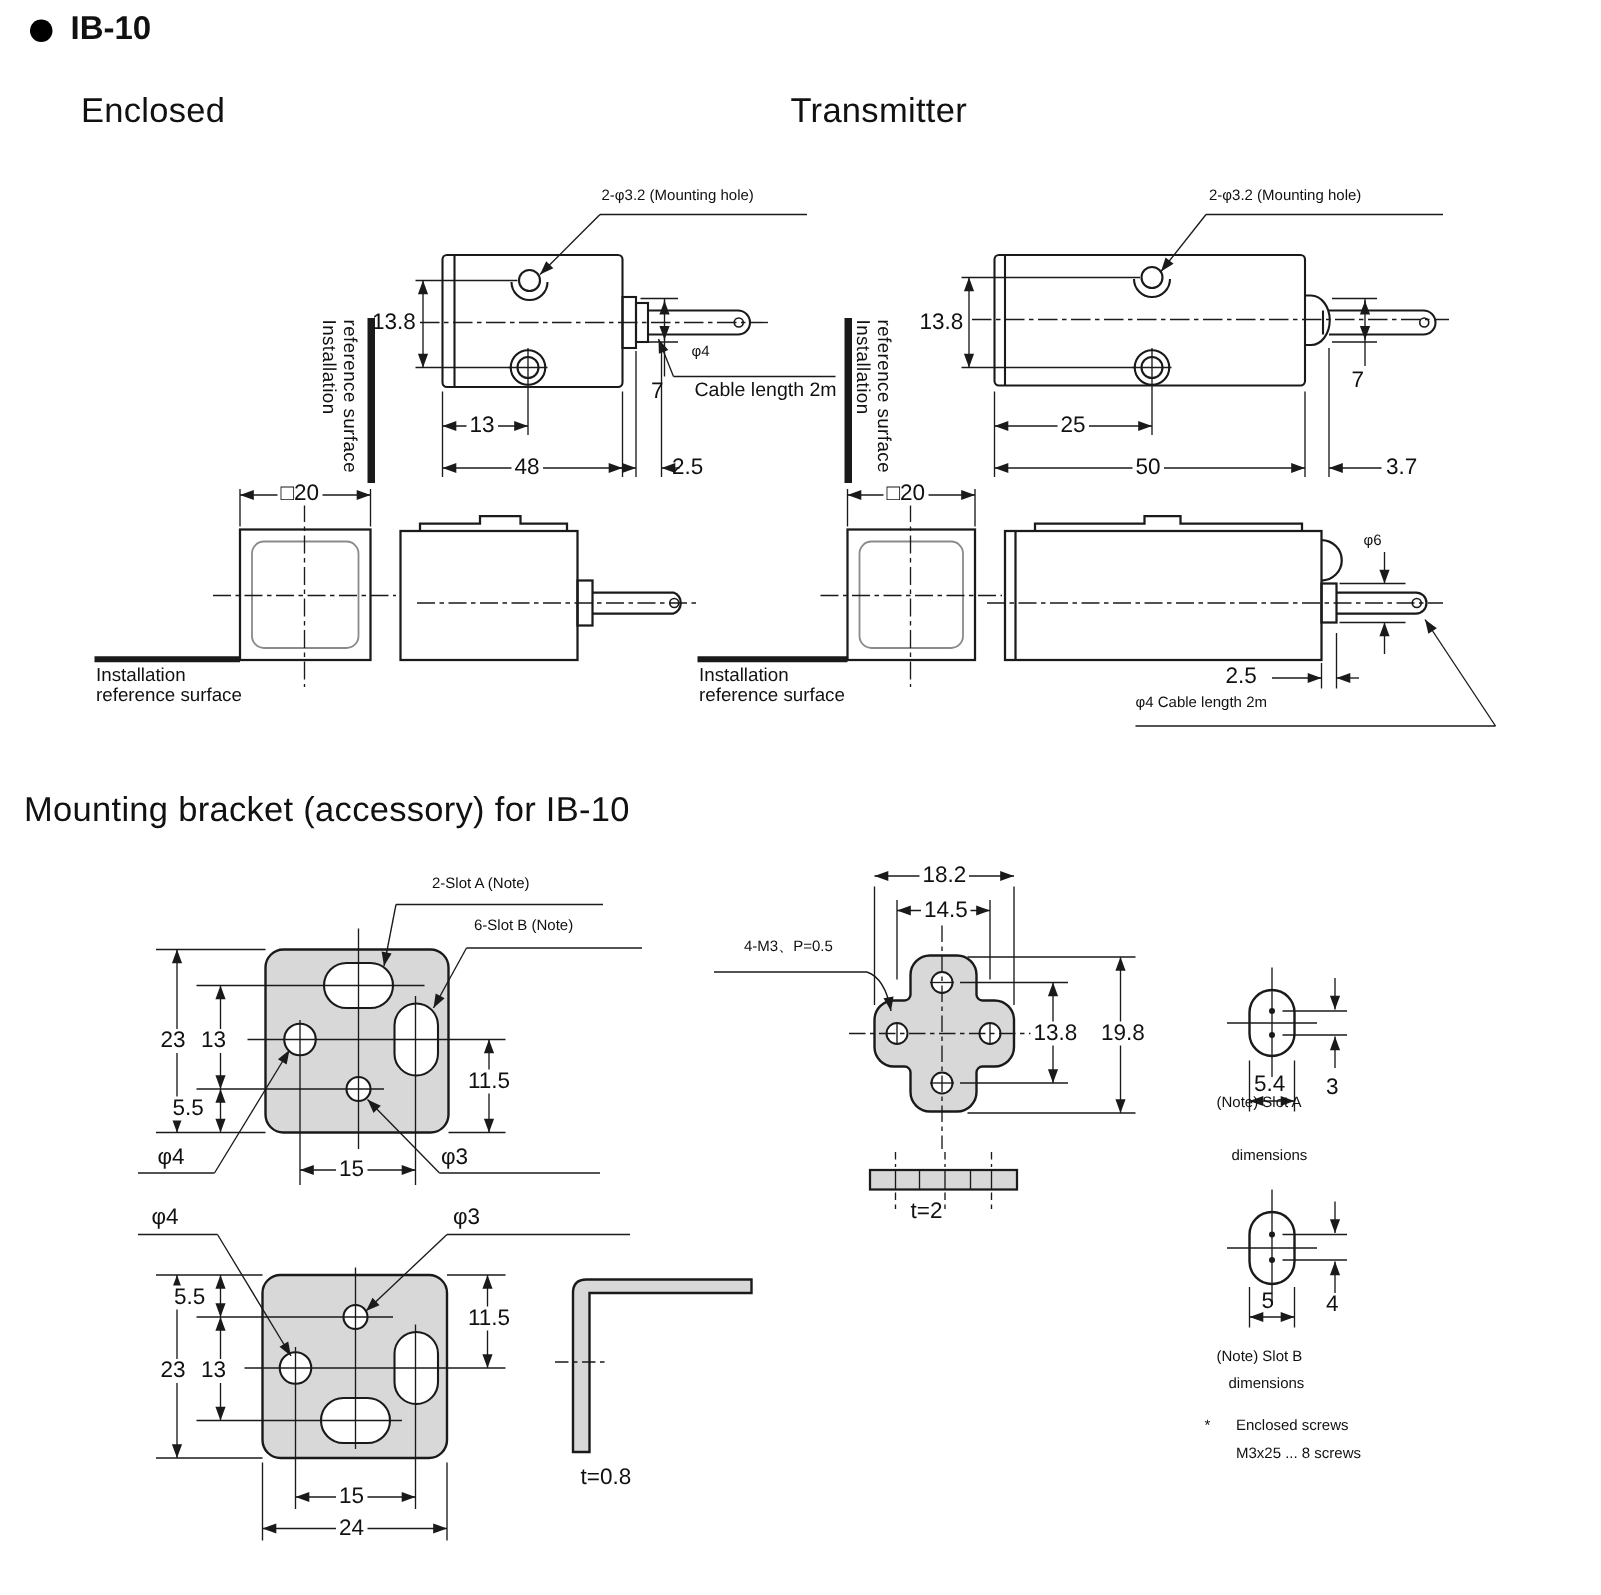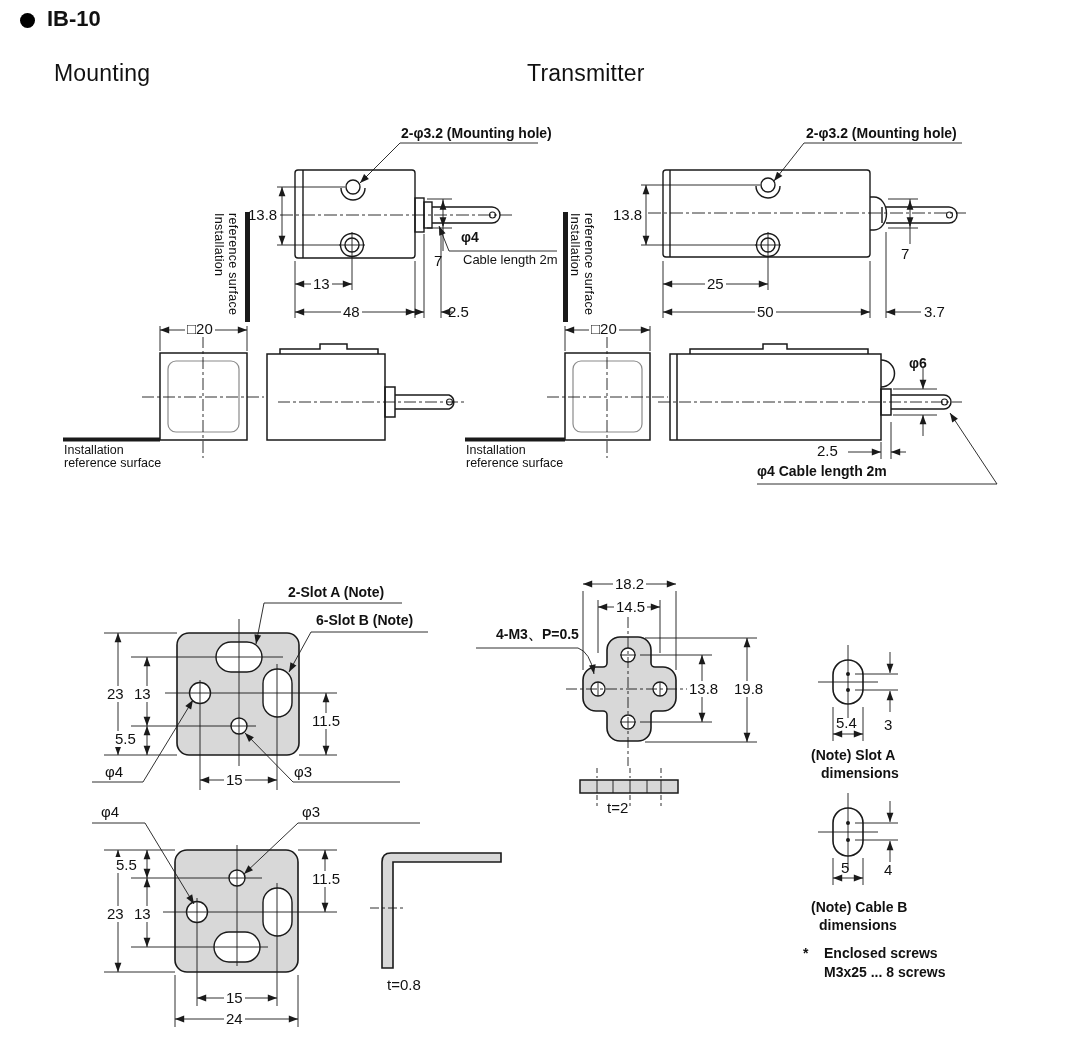--- a/index.html
+++ b/index.html
@@ -2,21 +2,21 @@
 <html><head>
 <meta charset="utf-8">
 <style>
   html,body{margin:0;padding:0;background:#fff;}
   #stage{position:relative;width:1067px;height:1063px;background:#ffffff;overflow:hidden;
          font-family:"Liberation Sans",sans-serif;color:#111;}
   #art{position:absolute;left:0;top:0;z-index:1;}
   .lbl{position:absolute;z-index:2;font:15px "Liberation Sans",sans-serif;color:#111;
        white-space:nowrap;line-height:1.05;}
   .wbg{background:#fff;padding:0 2px;}
-  .s14{font-size:14px;font-weight:bold;}
+  .s14{font-size:10px;}
   .s13{font-size:13px;text-align:right;}
   .s12{font-size:12.5px;}
   .vtext{position:absolute;z-index:2;writing-mode:vertical-lr;font:12.5px "Liberation Sans",sans-serif;
          color:#111;white-space:nowrap;letter-spacing:.3px;}
   .h-product{position:absolute;z-index:2;font:bold 22px "Liberation Sans",sans-serif;}
   .h-sec{position:absolute;z-index:2;font:23px "Liberation Sans",sans-serif;letter-spacing:.2px;}
   .bullet{position:absolute;z-index:2;left:20px;top:13px;width:15px;height:15px;
           border-radius:50%;background:#000;}
 </style>
 </head>
@@ -316,22 +316,23 @@
       <line x1="890" y1="801" x2="890" y2="822" marker-end="url(#ah)"></line>
       <line x1="890" y1="862" x2="890" y2="841" marker-end="url(#ah)"></line>
     </g>
     <circle cx="848" cy="823" r="2" fill="#1a1a1a" stroke="none"></circle>
     <circle cx="848" cy="840" r="2" fill="#1a1a1a" stroke="none"></circle>
   </g>
 </svg>
 
 <div class="bullet"></div>
 <div class="h-product" style="left:47px;top:6px">IB-10</div>
-<div class="h-sec" style="left:54px;top:60px">Mounting</div>
+<div class="h-sec" style="left:54px;top:60px">Enclosed</div>
 <div class="h-sec" style="left:527px;top:60px">Transmitter</div>
+<div class="h-sec" style="left:16px;top:526px">Mounting bracket (accessory) for IB-10</div>
 
 <span class="lbl s14" style="left:401px;top:126px">2-φ3.2 (Mounting hole)</span>
 <span class="lbl" style="left:248px;top:207px">13.8</span>
 <span class="lbl wbg" style="left:311px;top:276px">13</span>
 <span class="lbl wbg" style="left:341px;top:304px">48</span>
 <span class="lbl" style="left:448px;top:304px">2.5</span>
 <span class="lbl" style="left:434px;top:253px">7</span>
 <span class="lbl s14" style="left:461px;top:230px">φ4</span>
 <span class="lbl s13" style="left:463px;top:253px">Cable length 2m</span>
 <span class="lbl wbg" style="left:185px;top:321px">□20</span>
@@ -377,25 +378,25 @@
 
 <span class="lbl wbg" style="left:613px;top:576px">18.2</span>
 <span class="lbl wbg" style="left:614px;top:599px">14.5</span>
 <span class="lbl s14" style="left:496px;top:627px">4-M3、P=0.5</span>
 <span class="lbl wbg" style="left:687px;top:681px">13.8</span>
 <span class="lbl wbg" style="left:732px;top:681px">19.8</span>
 <span class="lbl" style="left:607px;top:800px">t=2</span>
 
 <span class="lbl" style="left:836px;top:715px">5.4</span>
 <span class="lbl" style="left:884px;top:717px">3</span>
-<span class="lbl s14" style="left:811px;top:748px">(Note) Slot A</span>
+<span class="lbl s14" style="left:811px;top:731px">(Note) Slot A</span>
 <span class="lbl s14" style="left:821px;top:766px">dimensions</span>
 
 <span class="lbl" style="left:841px;top:860px">5</span>
 <span class="lbl" style="left:884px;top:862px">4</span>
-<span class="lbl s14" style="left:811px;top:900px">(Note) Cable B</span>
+<span class="lbl s14" style="left:811px;top:900px">(Note) Slot B</span>
 <span class="lbl s14" style="left:819px;top:918px">dimensions</span>
 
 <span class="lbl s14" style="left:803px;top:946px">*</span>
 <span class="lbl s14" style="left:824px;top:946px">Enclosed screws</span>
 <span class="lbl s14" style="left:824px;top:965px">M3x25 ... 8 screws</span>
 
 </div>
 
 </body></html>

